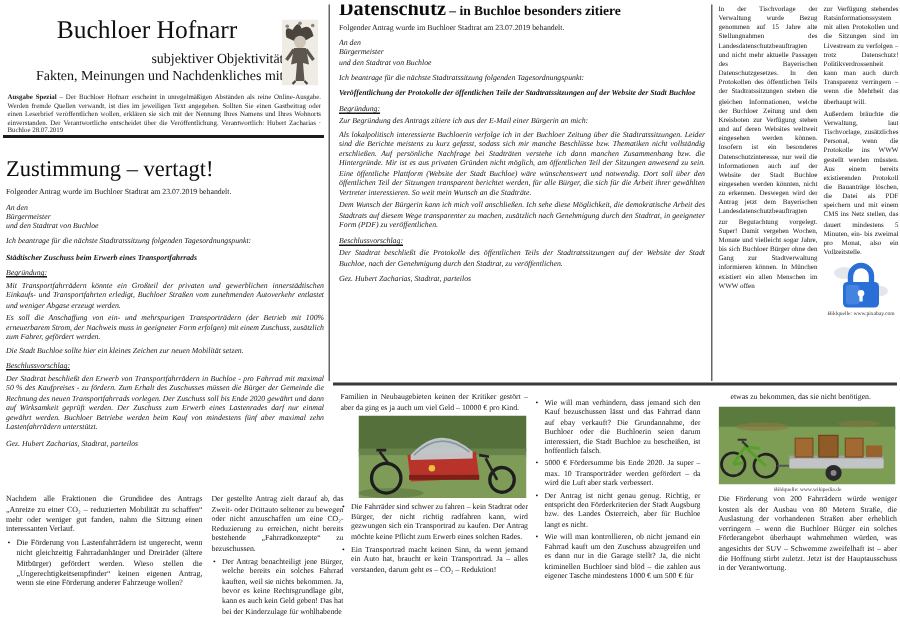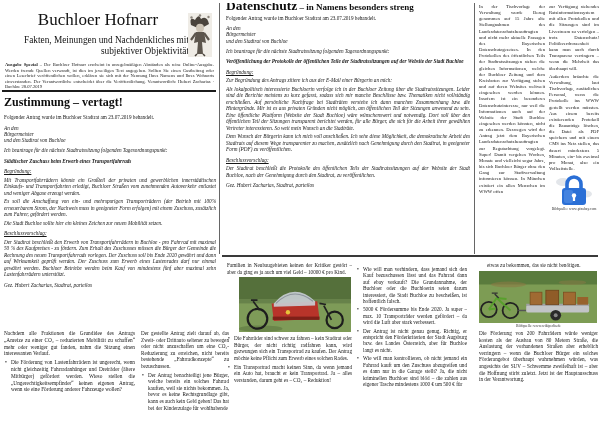--- a/index.html
+++ b/index.html
@@ -21,21 +21,21 @@
   .jester{position:absolute;right:4px;top:11px;width:24px;height:44px;}
   .imprint{position:absolute;left:3px;top:60px;width:209px;font-size:4.6px;line-height:5.5px;text-align:justify;color:#222;}
 
   
   #vline1{left:219px;top:3px;width:1px;height:251px;background:#666;}
   #vline2{left:474px;top:3px;width:1px;height:251px;background:#666;}
   #hrule{left:222px;top:255px;width:376px;height:2px;background:#3a3a3a;}
 
   
   #art-left{left:4px;top:94px;width:212px;height:234px;font-size:5.2px;line-height:6.5px;overflow:hidden;}
-  .art-h1{font-size:12px;line-height:17px;font-weight:bold;margin:0 0 3px 0;color:#0d0d0d;}
+  .art-h1{font-size:15px;line-height:17px;font-weight:normal;margin:11px 0 3px 0;color:#0d0d0d;}
   .addr div{line-height:6.3px;}
 
   
   #colA{left:4px;top:330px;width:131px;height:92px;font-size:5.3px;line-height:6.8px;overflow:hidden;}
   #colB{left:141px;top:330px;width:88px;height:92px;font-size:5.2px;line-height:6.6px;overflow:hidden;}
 
   
   #art-mid{left:226px;top:3px;width:244px;height:250px;font-size:5.2px;line-height:6.5px;overflow:hidden;}
   .mid-h{margin:0 0 4px 0;color:#0d0d0d;}
   .mid-h .main{font-size:13.5px;font-weight:bold;}
@@ -61,22 +61,22 @@
   ul.bl li::before{content:"\2022";position:absolute;left:1px;top:0;}
 </style>
 </head>
 <body>
 
 <div id="page">
 
   <header id="masthead" class="abs">
     <div class="mast-title">Buchloer Hofnarr</div>
     <div class="mast-sub">
+      <div>subjektiver Objektivität</div>
       <div>Fakten, Meinungen und Nachdenkliches mit</div>
-      <div>subjektiver Objektivität</div>
     </div>
     <svg class="jester" viewBox="0 0 24 44" aria-hidden="true">
       <rect width="24" height="44" fill="#efece6"></rect>
       <path d="M3 12 Q1 3 7 7 Q11 0 13 6 Q19 2 21 11 L12 16 Z" fill="#4a443d"></path>
       <circle cx="3.5" cy="4.5" r="1.2" fill="#8a847c"></circle>
       <circle cx="12" cy="2.5" r="1.2" fill="#8a847c"></circle>
       <circle cx="20.5" cy="4" r="1.2" fill="#8a847c"></circle>
       <ellipse cx="12" cy="15" rx="4" ry="4.2" fill="#cfc6b8"></ellipse>
       <path d="M8 19 L16 19 L18 30 L14 29 L15 41 L9 41 L10 29 L6 30 Z" fill="#5d564e"></path>
       <path d="M8 20 L3 27 M16 20 L21 27" stroke="#5d564e" stroke-width="2.2" fill="none"></path>
@@ -116,21 +116,21 @@
   </section>
 
   <section id="colB" class="abs">
     <p class="just sp2">Der gestellte Antrag zielt darauf ab, das Zweit- oder Drittauto seltener zu bewegen oder nicht anzuschaffen um eine CO₂-Reduzierung zu erreichen, nicht bereits bestehende „Fahrradkonzepte“ zu bezuschussen.</p>
     <ul class="bl">
       <li>Der Antrag benachteiligt jene Bürger, welche bereits ein solches Fahrrad kauften, weil sie nichts bekommen. Ja, bevor es keine Rechtsgrundlage gibt, kann es auch kein Geld geben! Das hat bei der Kinderzulage für wohlhabende</li>
     </ul>
   </section>
 
   <section id="art-mid" class="abs">
-    <h1 class="mid-h"><span class="main">Datenschutz</span><span class="sub"> – in Namens besonders streng</span></h1>
+    <h1 class="mid-h"><span class="main">Datenschutz</span><span class="sub"> – in Buchloe besonders zitiere</span></h1>
     <p class="sp">Folgender Antrag wurde im Buchloer Stadtrat am 23.07.2019 behandelt.</p>
     <div class="addr it sp">
       <div>An den</div>
       <div>Bürgermeister</div>
       <div>und den Stadtrat von Buchloe</div>
     </div>
     <p class="it sp">Ich beantrage für die nächste Stadtratssitzung folgenden Tagesordnungspunkt:</p>
     <p class="it bold sp">Veröffentlichung der Protokolle der öffentlichen Teile der Stadtratssitzungen auf der Website der Stadt Buchloe</p>
     <p class="it u sp2">Begründung:</p>
     <p class="it sp2">Zur Begründung des Antrags zitiere ich aus der E-Mail einer Bürgerin an mich:</p>

